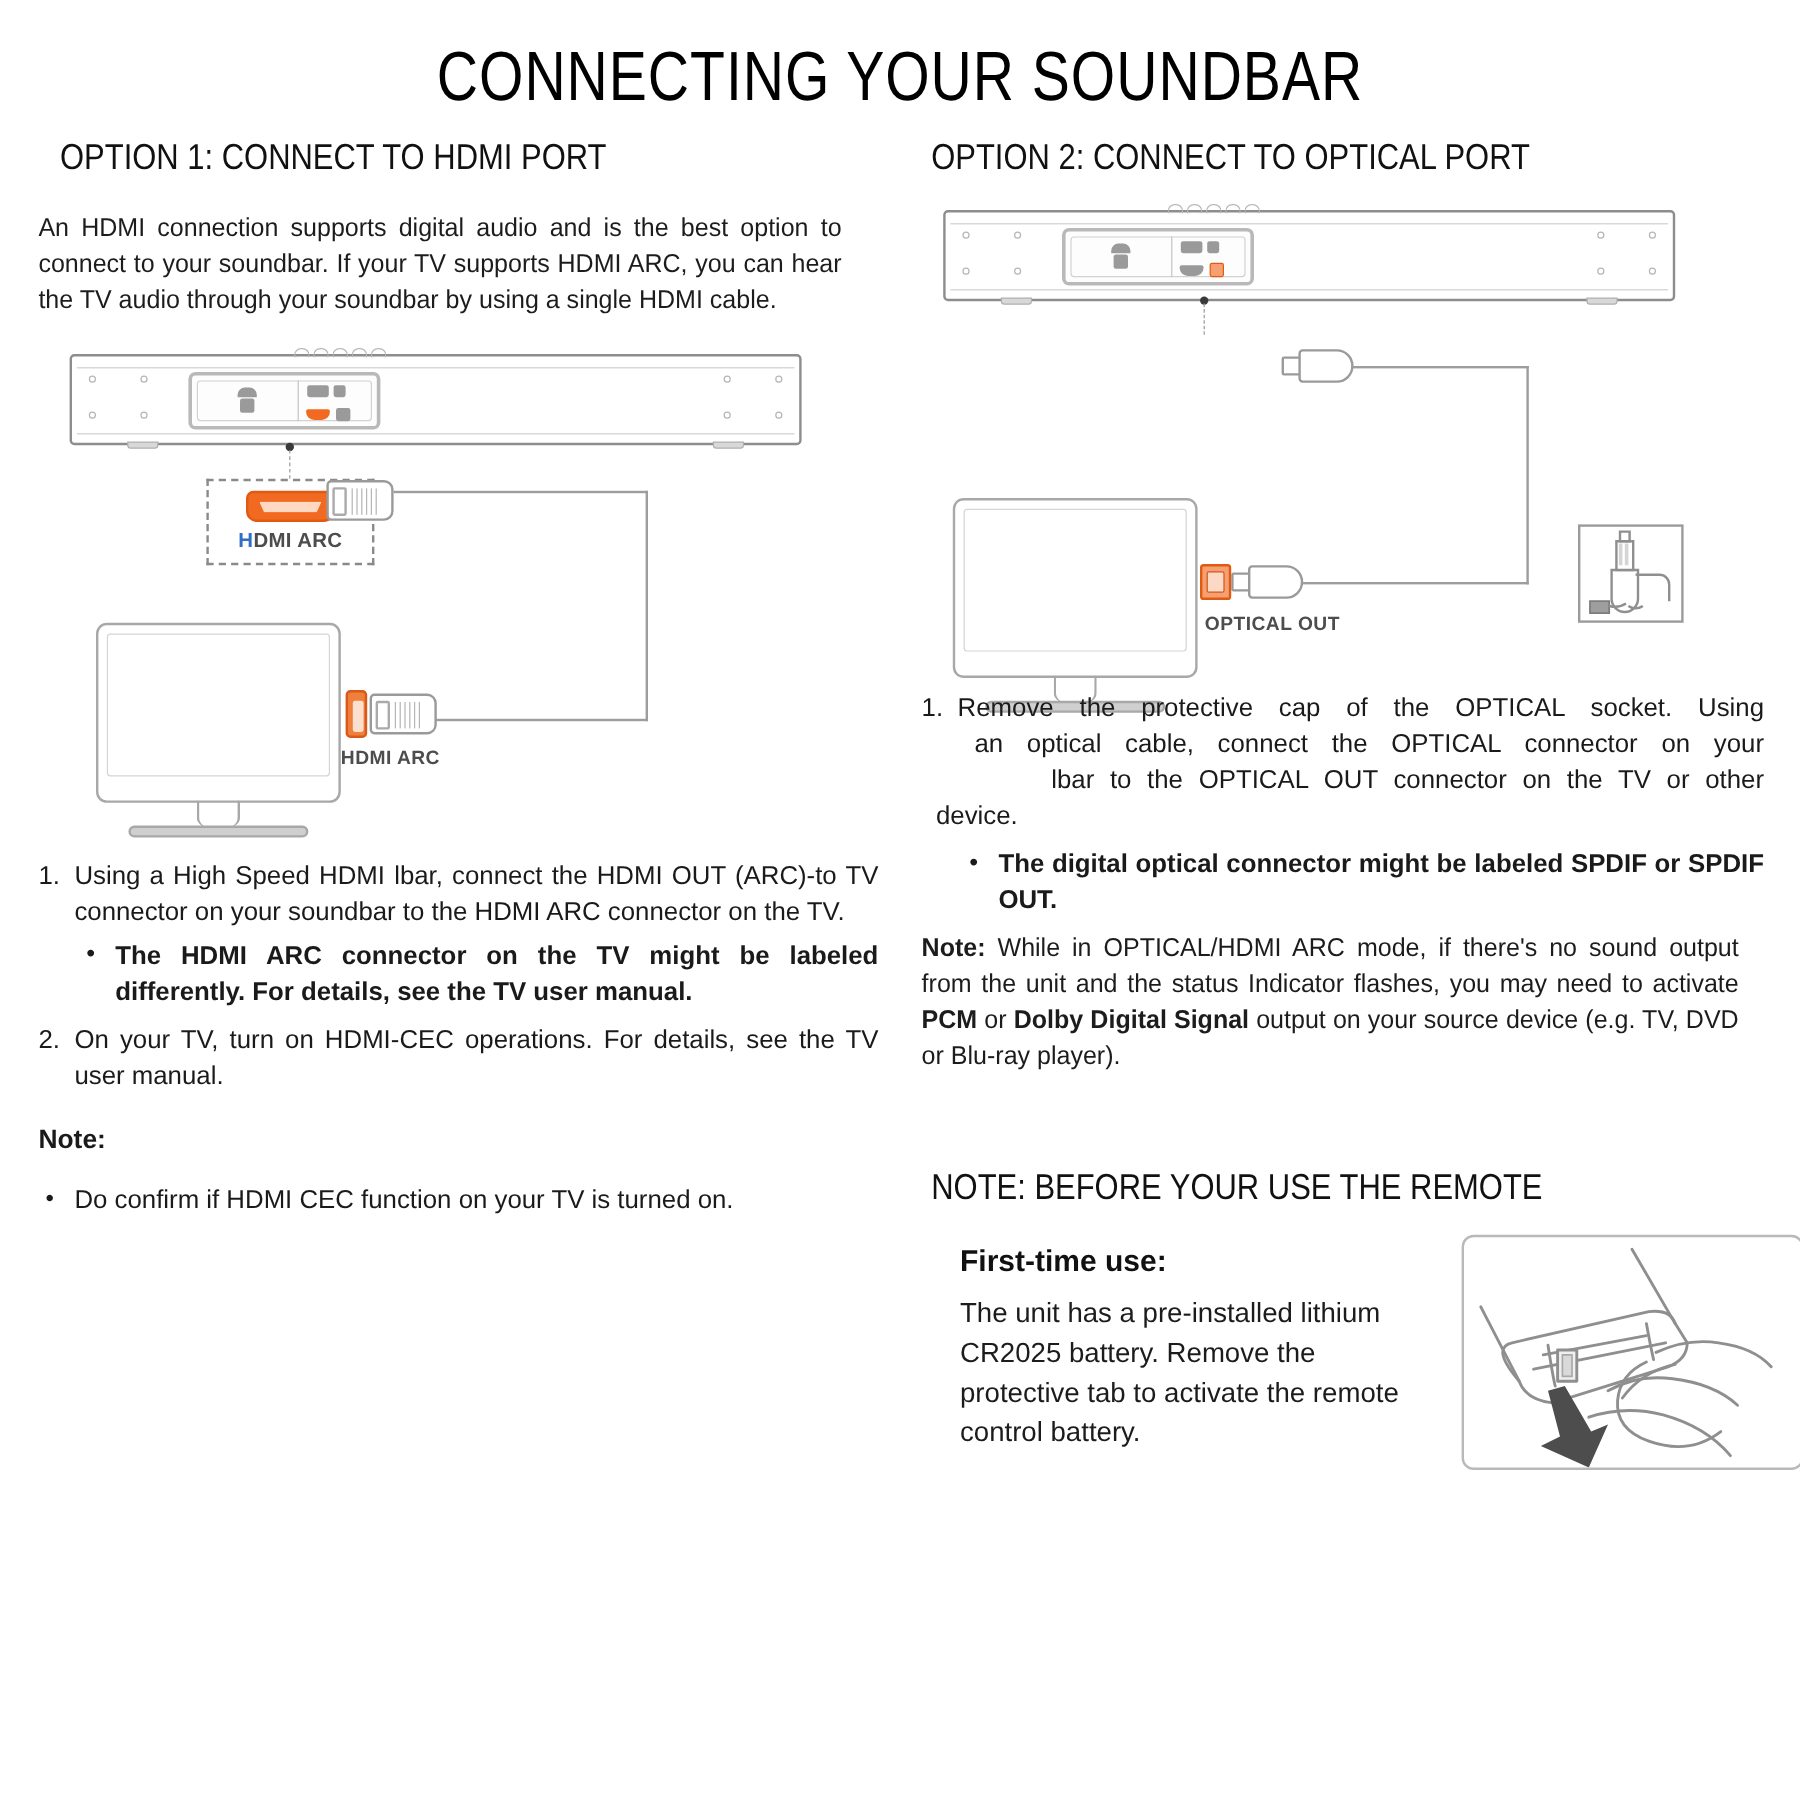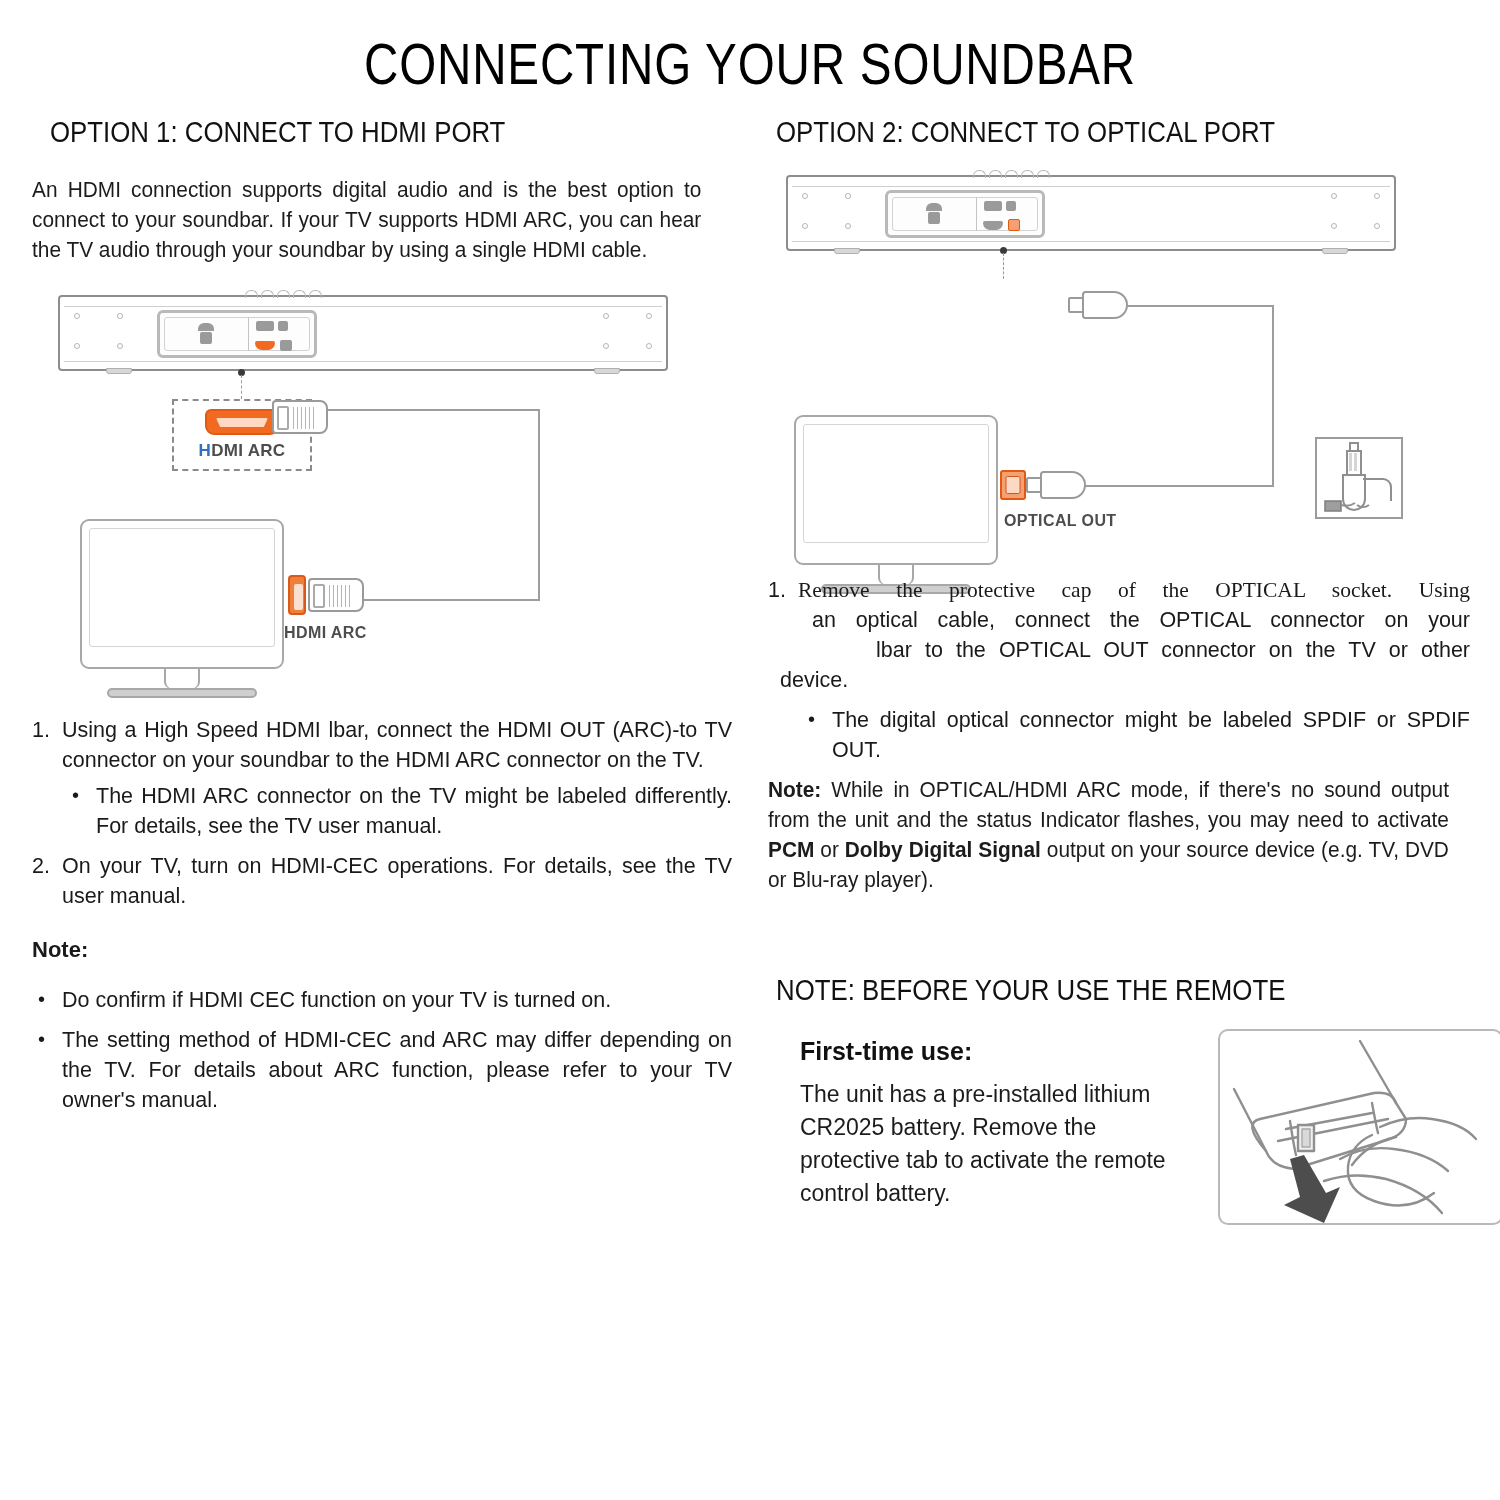--- a/index.html
+++ b/index.html
@@ -72,21 +72,21 @@
     font-size: 21.5px;
     line-height: 30px;
     margin-bottom: 10px;
     text-align: justify;
   }
   ul.bullets > li::before {
     content: "\2022";
     position: absolute; left: 6px; top: -1px;
     font-size: 20px;
   }
-  ul.bullets.indented { margin-left: 34px; }
+  ul.bullets.indented { margin-left: 34px; font-weight: bold; }
   .note-label { font-weight: bold; font-size: 22px; }
   .note-block { margin-top: 26px; }
   b.strong { font-weight: bold; }
 
   
   .diagram { position: relative; }
 
   
   .soundbar {
     position: relative;
@@ -404,21 +404,20 @@
       <li>
         <span class="num">2.</span>
         <span>On your TV, turn on HDMI-CEC operations. For details, see the TV user manual.</span>
       </li>
     </ol>
 
     <div class="note-block">
       <div class="note-label">Note:</div>
       <ul class="bullets" style="width:700px; margin-top:22px;">
         <li>Do confirm if HDMI CEC function on your TV is turned on.</li>
-        <li>The setting method of HDMI-CEC and ARC may differ depending on the TV. For details about ARC function, please refer to your TV owner's manual.</li>
       </ul>
     </div>
   </div>
 
   <div class="col col-right">
 
     <div class="section-heading">OPTION 2: CONNECT TO OPTICAL PORT</div>
 
     <div class="diagram" style="height:410px; margin-top:-8px;">
 
@@ -492,21 +491,21 @@
           <path d="M40 66 a10 10 0 0 0 12 0" fill="none" stroke="#8f8f8f" stroke-width="2"></path>
           <path d="M8 62 h16 v10 h-16 z" fill="#9e9e9e" stroke="#7d7d7d" stroke-width="1.5"></path>
           <path d="M24 66 q8 2 14 -2" fill="none" stroke="#8f8f8f" stroke-width="2"></path>
         </svg>
       </div>
     </div>
 
     <div style="width:702px; margin-top:-2px;">
       <div style="position:relative; padding-left:30px; font-size:21.5px; line-height:30px;">
         <span style="position:absolute; left:0; top:0;">1.</span>
-        <div style="text-align:justify; text-align-last:justify;font-family:Liberation Serif, serif;">Remove the protective cap of the OPTICAL socket. Using</div>
+        <div style="text-align:justify; text-align-last:justify;">Remove the protective cap of the OPTICAL socket. Using</div>
         <div style="padding-left:14px; text-align:justify; text-align-last:justify;">an optical cable, connect the OPTICAL connector on your</div>
         <div style="padding-left:78px; text-align:justify; text-align-last:justify;">lbar to the OPTICAL OUT connector on the TV or other</div>
         <div style="margin-left:-18px;">device.</div>
       </div>
       <ul class="bullets indented" style="width:668px; margin-top:10px;">
         <li>The digital optical connector might be labeled SPDIF or SPDIF OUT.</li>
       </ul>
     </div>
 
     <div class="body-text" style="width:702px; margin-top:4px;">

